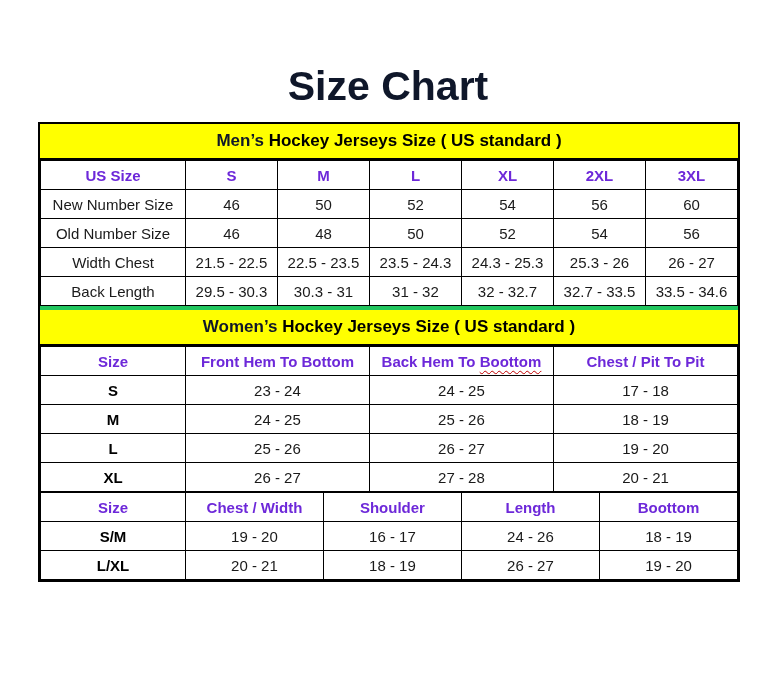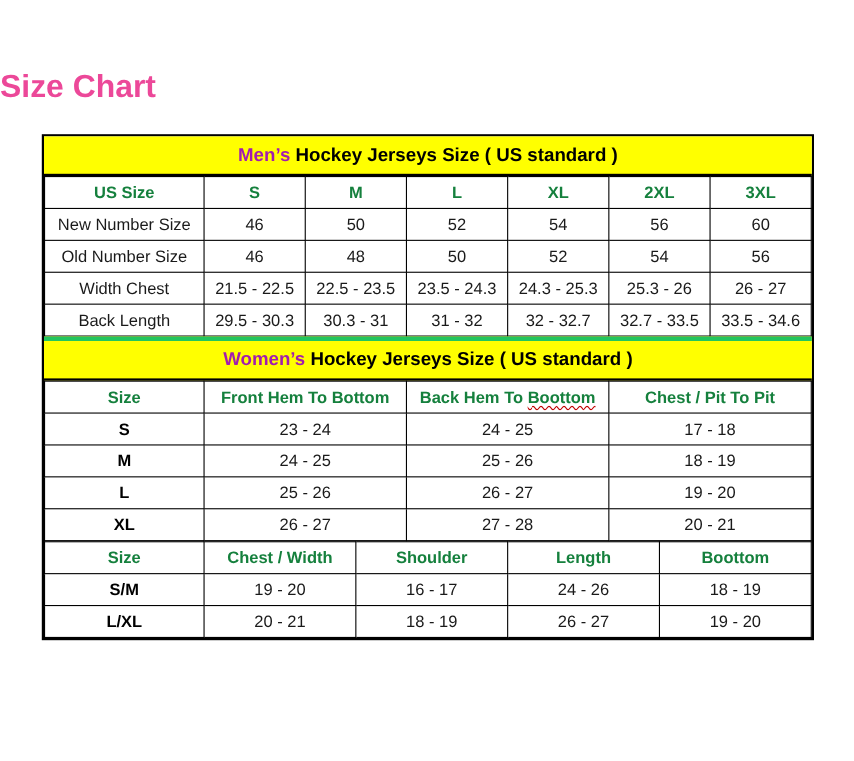--- a/index.html
+++ b/index.html
@@ -10,23 +10,24 @@
     height: 692px;
     font-family: "Liberation Sans", sans-serif;
     color: #1a1a1a;
     position: relative;
   }
   .page-title {
     position: absolute;
     top: 63px;
     left: 0;
     width: 776px;
-    font-size: 29px;
+    text-align: center;
+    font-size: 41px;
     font-weight: bold;
-    color: #ec4899;
+    color: #0f172a;
     letter-spacing: 0px;
   }
   .chart {
     position: absolute;
     left: 38px;
     top: 122px;
     width: 698px;
     border: 2px solid #000;
     background: #fff;
   }
@@ -34,37 +35,37 @@
     background: #ffff00;
     border-top: 4px solid #22c55e;
     border-bottom: 2px solid #000;
     text-align: center;
     font-weight: bold;
     font-size: 17px;
     padding: 7px 0 7px 0;
     color: #000;
   }
   .chart .band:first-child { border-top: none; }
-  .band .red { color: #a21caf; }
+  .band .red { color: #0f172a; }
   table.tbl {
     width: 100%;
     border-collapse: collapse;
     table-layout: fixed;
   }
   .tbl th, .tbl td {
     border: 1px solid #000;
     height: 28px;
     text-align: center;
     vertical-align: middle;
     font-size: 15px;
     padding: 0;
     overflow: hidden;
     white-space: nowrap;
   }
-  .tbl th { font-weight: bold; color: #15803d; }
+  .tbl th { font-weight: bold; color: #6d28d9; }
   .tbl td { font-weight: normal; }
   .tbl td.lbl-bold { font-weight: bold; color: #000; }
   
   .mens   col.c-label { width: 20.8%; }
   .mens   col.c-val   { width: 13.2%; }
   .womens col.c-label { width: 20.8%; }
   .womens col.c-val   { width: 26.4%; }
   .youth  col.c-label { width: 20.8%; }
   .youth  col.c-val   { width: 19.8%; }
   .misspell {

